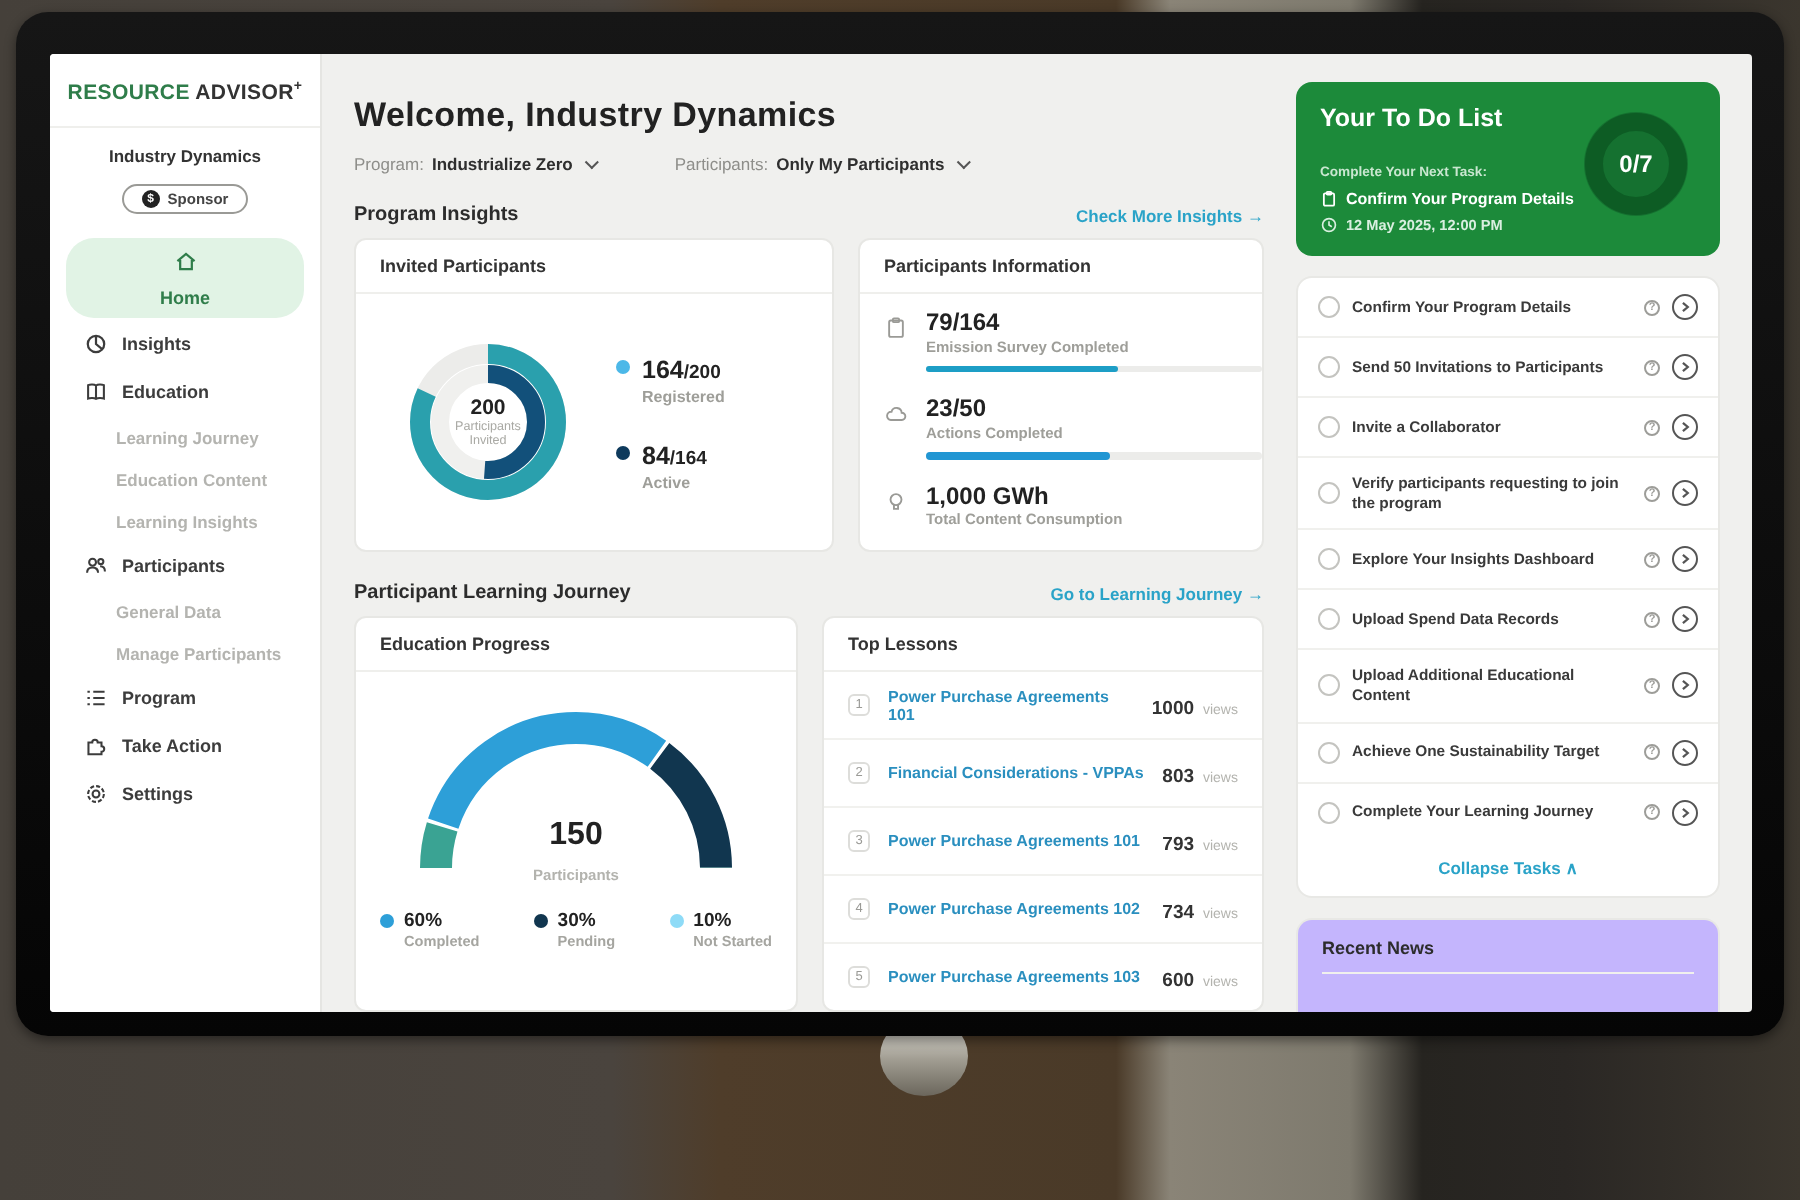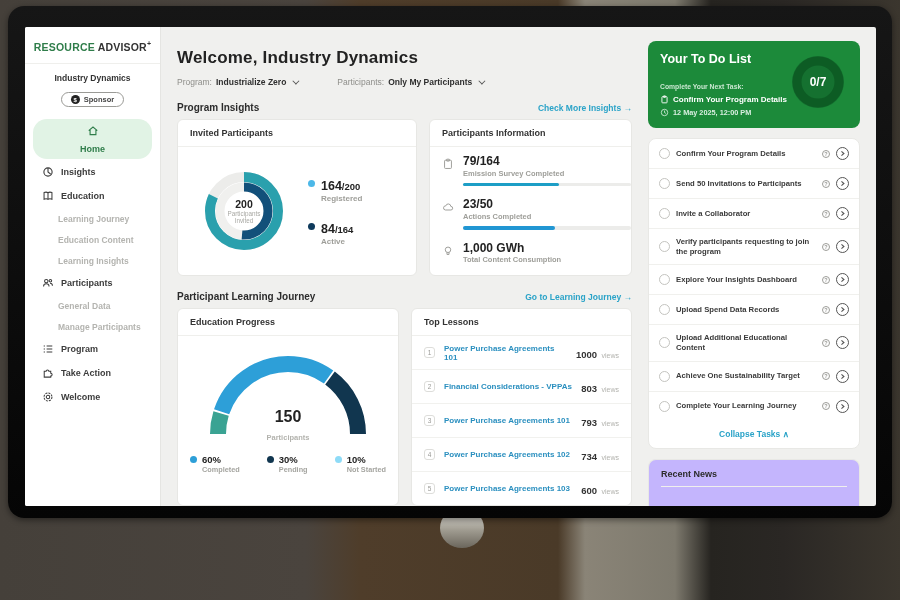--- a/index.html
+++ b/index.html
@@ -176,21 +176,21 @@
         <svg width="12" height="12" viewBox="0 0 14 14" fill="none" stroke="currentColor" stroke-width="1.2">
             <path d="M2.6 5 h2.2 a1.6 1.6 0 1 1 3.2 0 h2.2 v2.2 a1.6 1.6 0 1 1 0 3.2 v1.4 H2.6 z"></path>
           </svg>
         <span>Take Action</span>
       </div>
       <div class="nav-item">
         <svg width="12" height="12" viewBox="0 0 14 14" fill="none" stroke="currentColor" stroke-width="1.2">
             <circle cx="7" cy="7" r="2"></circle>
             <circle cx="7" cy="7" r="4.6" stroke-dasharray="2.4 1.2"></circle>
           </svg>
-        <span>Welcome</span>
+        <span>Settings</span>
       </div>
     </div>
   </div>
 
   <div class="main">
     <h1>Welcome, Industry Dynamics</h1>
     <div class="filters">
       <span>
         <span>Program:</span><b>Industrialize Zero</b><i class="chev"></i>
       </span>

